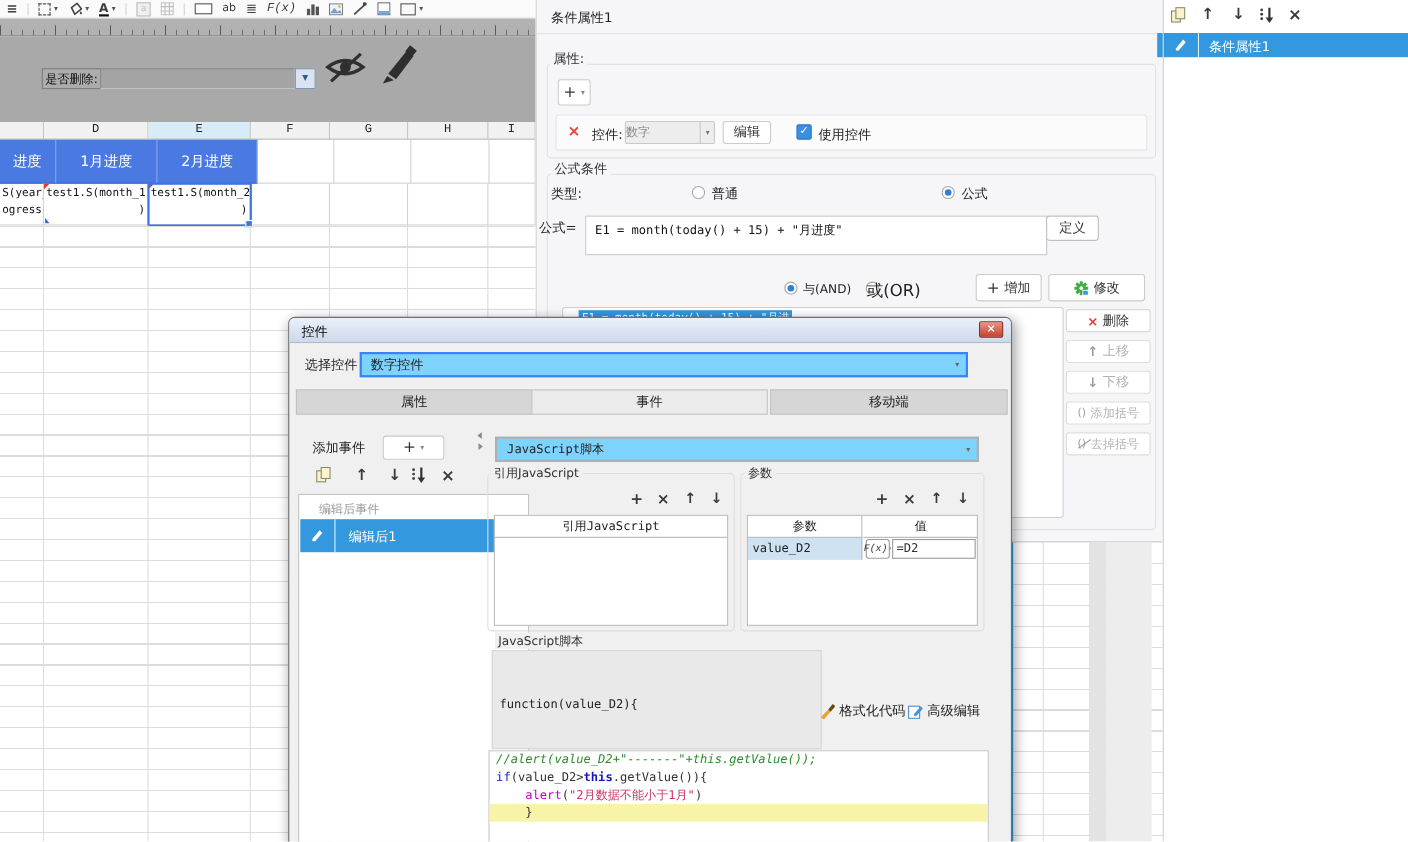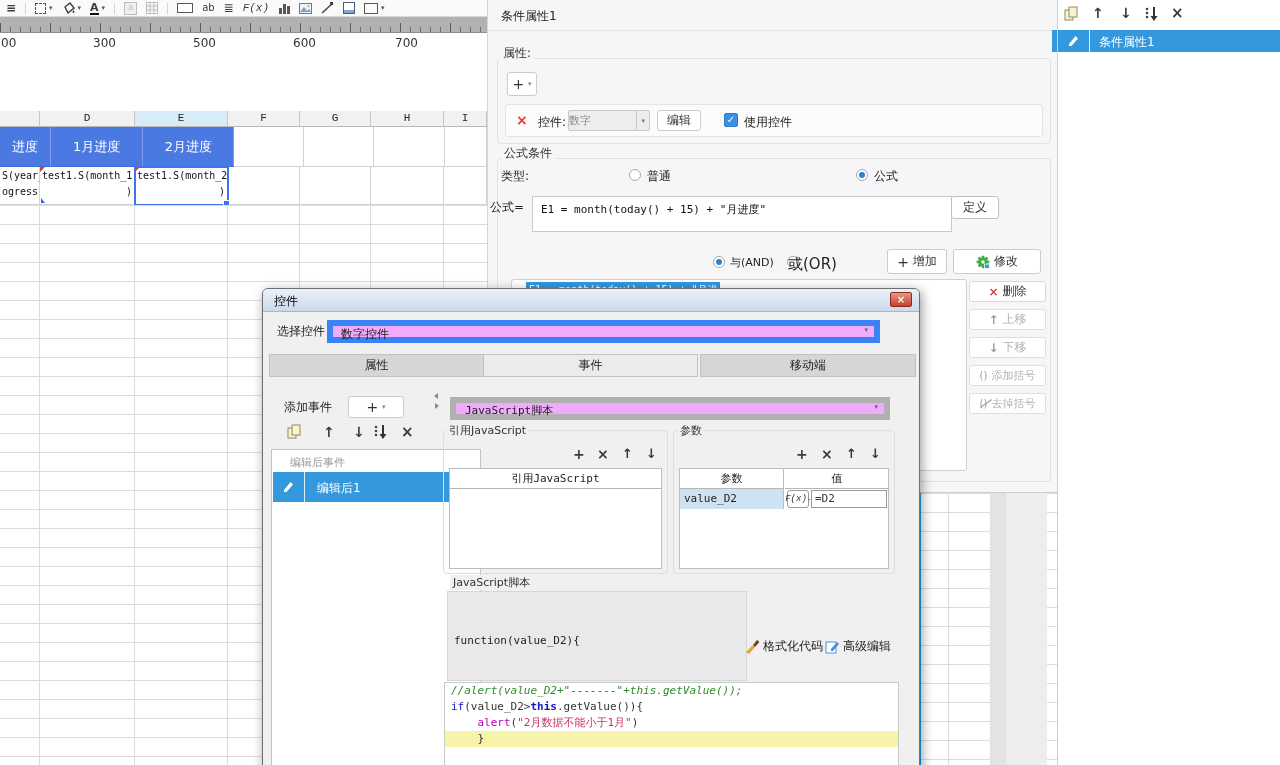--- a/index.html
+++ b/index.html
@@ -90,21 +90,21 @@
   .dlg{position:absolute;left:262px;top:288px;width:658px;height:490px;background:#f0f0f0;
        border:1px solid #6f6f6f;border-radius:6px 6px 0 0;box-shadow:2px 3px 12px rgba(0,0,0,.4);box-sizing:border-box}
   .dlg-title{position:absolute;left:0;top:0;right:0;height:22px;background:linear-gradient(#eaf1fa,#ccd9ea);
        border-bottom:1px solid #a9b6c8;border-radius:5px 5px 0 0}
   .close{position:absolute;right:7px;top:3px;width:22px;height:15px;background:linear-gradient(#e5968a,#c8402c);
        border:1px solid #8e2a1c;border-radius:2px;color:#fff;font-size:10px;font-weight:bold;line-height:13px;
        text-align:center;box-sizing:border-box}
   .tab{position:absolute;top:65px;height:23px;background:#d6d6d6;border:1px solid #c2c2c2;box-sizing:border-box;
        text-align:center;line-height:21px;font-size:12px;color:#222}
   .tab.active{background:#ebebeb}
-  .combo{background:#f0abfc;border:6px solid #3b82f6;display:flex;align-items:flex-start;box-sizing:border-box;font-size:12px}
+  .combo{background:#7dd3fc;border:2px solid #3b82f6;display:flex;align-items:center;box-sizing:border-box;font-size:12px}
   .combo .chev{margin-left:auto;padding:0 6px;color:#666;font-size:7px}
   .tblhead{border-bottom:1px solid #b5b5b5;text-align:center;
        font-family:"DejaVu Sans Mono","Liberation Mono",monospace;font-size:11px;line-height:19px}
   .codeline{white-space:pre;font-family:"DejaVu Sans Mono","Liberation Mono",monospace;font-size:11px;
        line-height:16px;height:16px;padding-left:6px}
   .tk-cm{color:#2e8b2e;font-style:italic}
   .tk-kw{color:#1515c8}
   .tk-kwb{color:#1515c8;font-weight:bold}
   .tk-fn{color:#bb00bb}
   .tk-st{color:#cc3366}
@@ -169,20 +169,38 @@
   <div class="ruler">
     <div class="ticks"></div>
     <div class="ticks2"></div>
     <span class="num" style="left:1px">00</span>
     <span class="num" style="left:93px">300</span>
     <span class="num" style="left:193px">500</span>
     <span class="num" style="left:293px">600</span>
     <span class="num" style="left:395px">700</span>
   </div>
 
+  <div class="ppane">
+    <div class="a" style="left:38px;top:29px;width:54px;height:19px;background:#acacac;border:1px solid #7d7d7d;
+         font-size:11px;line-height:17px;text-align:center;color:#111">是否删除:</div>
+    <div class="a" style="left:91px;top:29px;width:178px;height:19px;background:#a4a4a4;
+         border:1px solid #8a8a8a;border-bottom-color:#c2c2c2;border-right-color:#c2c2c2"></div>
+    <div class="a" style="left:268px;top:29px;width:19px;height:19px;background:#d9e4f0;border:1px solid #7e94b2;
+         font-size:7px;color:#2d5c94;text-align:center;line-height:17px">▼</div>
+    <svg class="a" style="left:294px;top:14px" width="40" height="29">
+      <path d="M4 14 Q20 2 36 14 Q20 26 4 14 Z" fill="none" stroke="#303030" stroke-width="3"></path>
+      <circle cx="20" cy="14" r="5" fill="#303030"></circle>
+      <line x1="7" y1="27" x2="34" y2="2" stroke="#303030" stroke-width="3"></line>
+    </svg>
+    <svg class="a" style="left:344px;top:8px" width="36" height="36">
+      <polygon points="9,26 26,5 32,10 16,31" fill="#2e2e2e"></polygon>
+      <polygon points="8,28 14,32 4,35" fill="#2e2e2e"></polygon>
+      <rect x="26" y="2" width="8" height="7" transform="rotate(39 30 5)" fill="#2e2e2e"></rect>
+    </svg>
+  </div>
 
   <div class="colhead serif">
     <div class="c" style="width:40px"></div>
     <div class="c" style="width:95px">D</div>
     <div class="c selcol" style="width:93px">E</div>
     <div class="c" style="width:72px">F</div>
     <div class="c" style="width:71px">G</div>
     <div class="c" style="width:73px">H</div>
     <div class="c" style="width:43px">I</div>
   </div>

